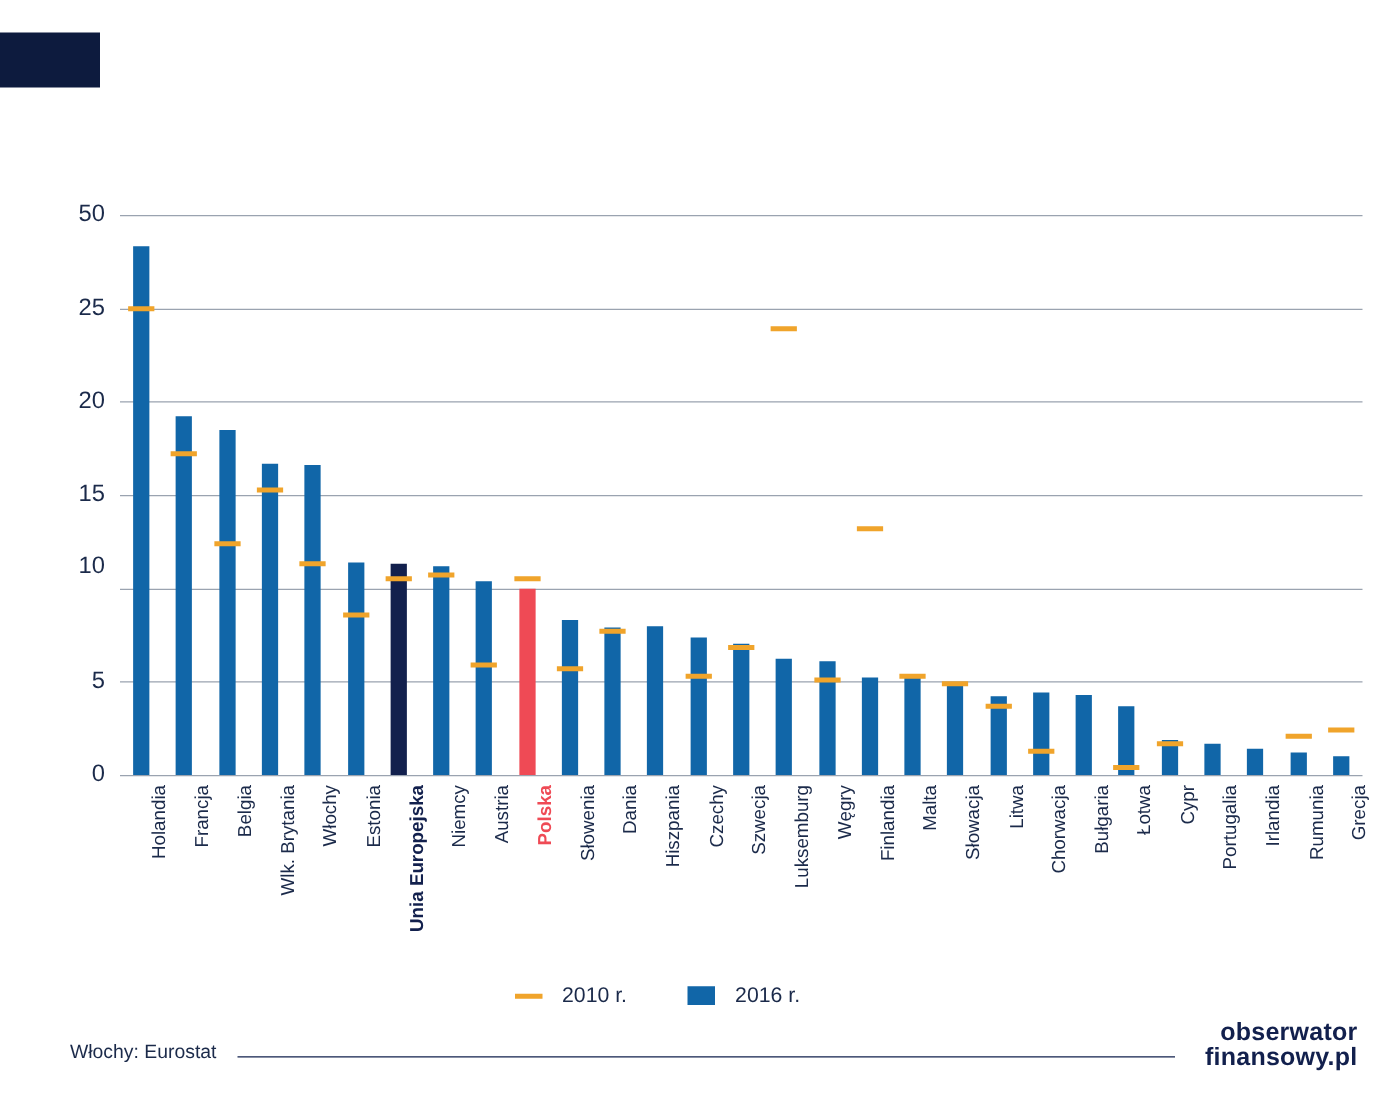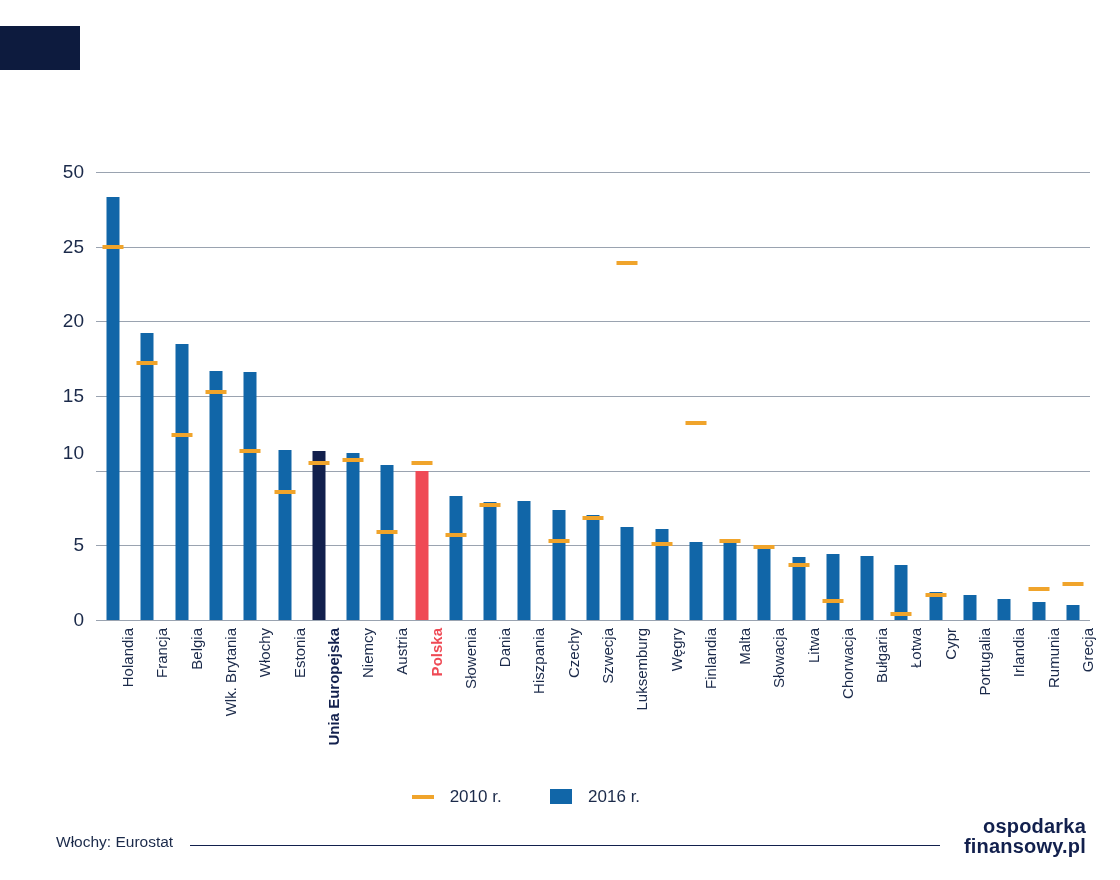--- a/index.html
+++ b/index.html
@@ -403,17 +403,17 @@
     </span>
     <span class="legend-item">
       <span class="legend-box"></span>
       <span class="legend-label">2016 r.</span>
     </span>
   </div>
 
   <div class="footer-rule"></div>
   <div class="source">Włochy: Eurostat</div>
   <div class="brand">
-    <div class="brand-1">ospodarka</div>
+    <div class="brand-1">obserwator</div>
     <div class="brand-2">finansowy.pl</div>
   </div>
 
 </div>
 
 </body></html>

